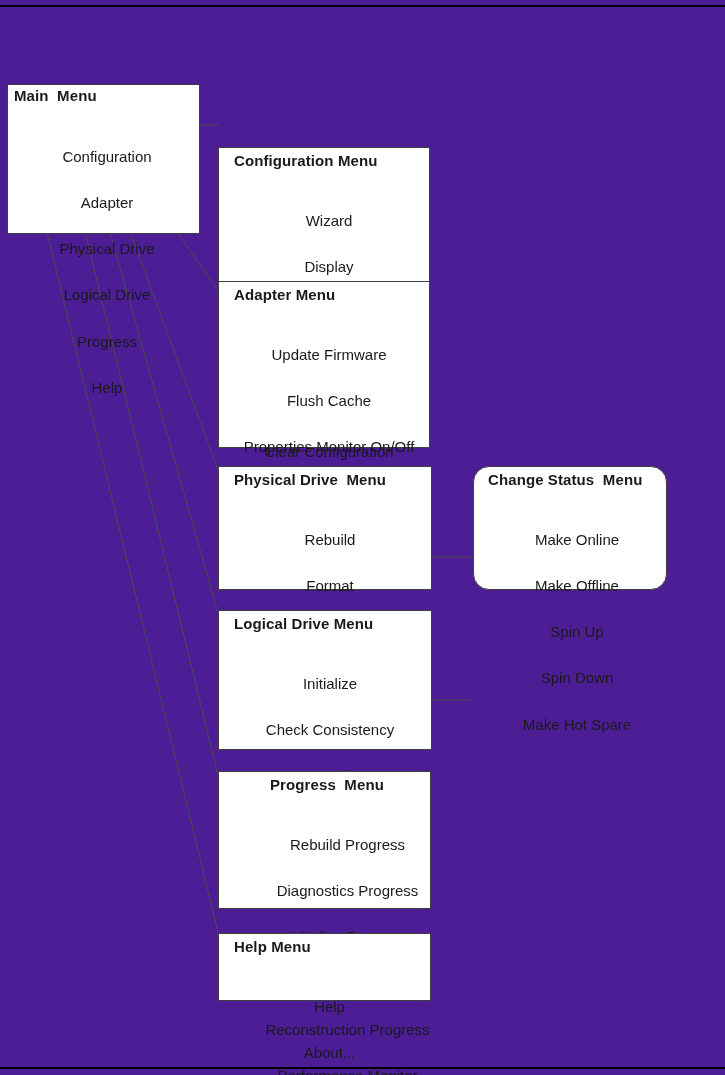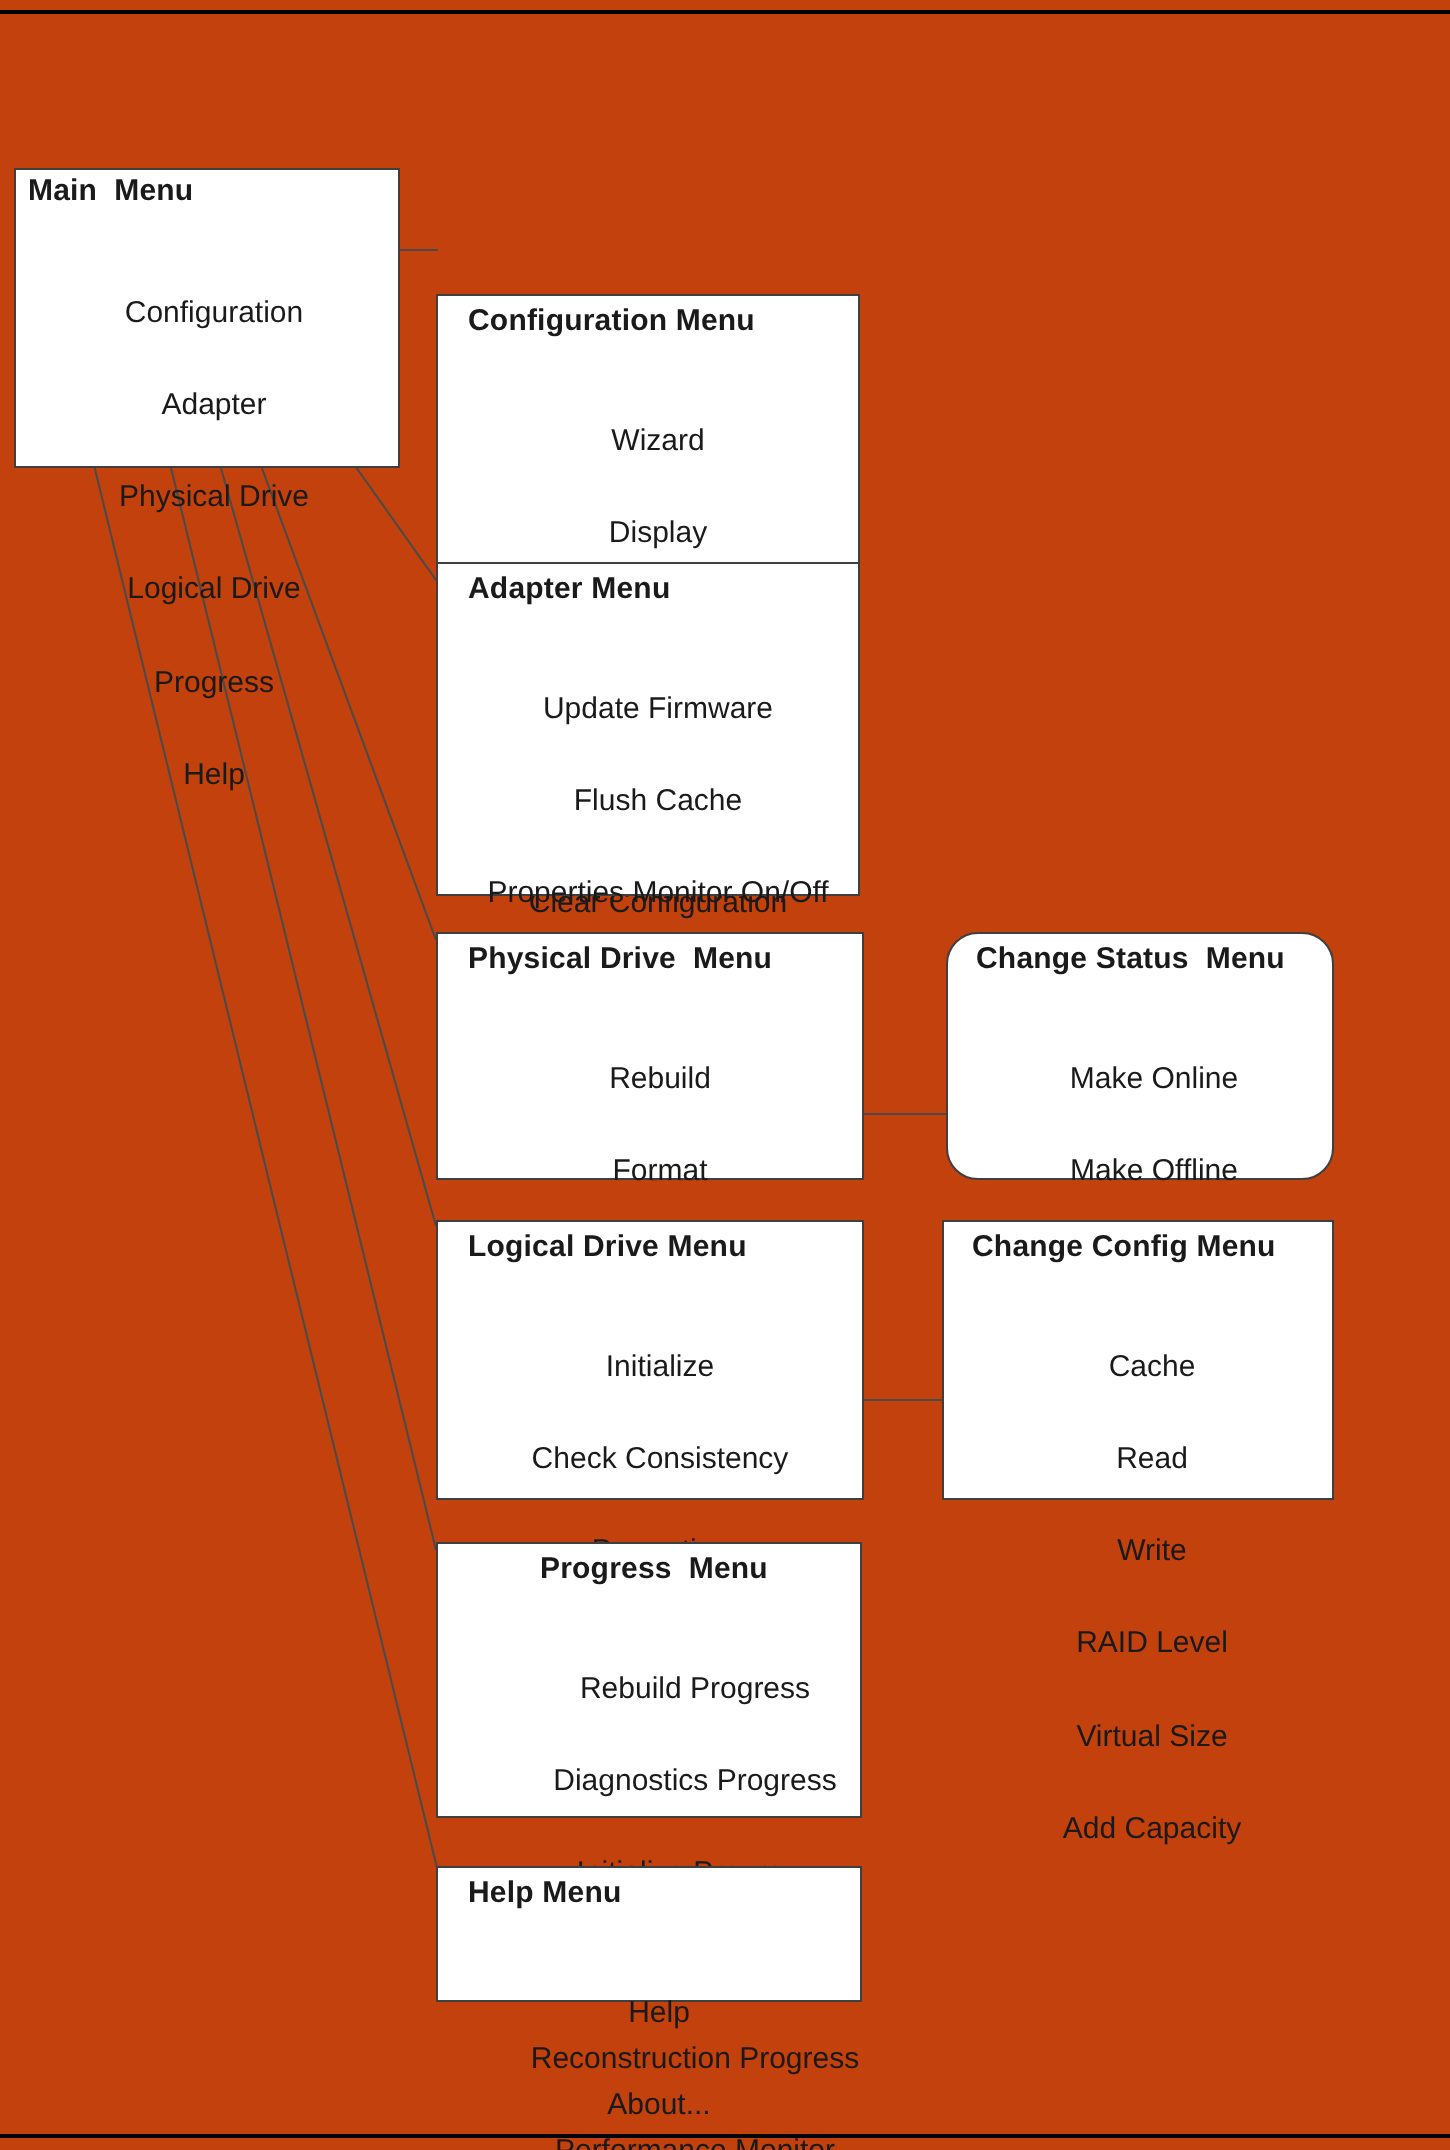--- a/index.html
+++ b/index.html
@@ -1,19 +1,19 @@
 <!DOCTYPE html>
 <html><head>
 <meta charset="utf-8">
 <style>
   html,body{margin:0;padding:0;background:#ffffff;}
   .page{
     position:relative;
     width:725px;height:1075px;
-    background:#c2410c;
+    background:#4c1d95;
     font-family:"Liberation Sans","DejaVu Sans",sans-serif;
     color:#1a1a1a;
     overflow:hidden;
   }
   .rule{
     position:absolute;left:0;width:725px;height:2px;background:#000;
   }
   .rule.top{top:5px;}
   .rule.bottom{top:1067px;}
   .connectors{
@@ -133,31 +133,20 @@
   <div class="menu-box mid" style="left:218px;top:610px;width:214px;height:140px;">
     <div class="menu-title">Logical Drive Menu</div>
     <ul class="menu-items">
       <li>Initialize</li>
       <li>Check Consistency</li>
       <li>Properties</li>
       <li>Change Config</li>
     </ul>
   </div>
 
-  <div class="menu-box right" style="left:471px;top:610px;width:196px;height:140px;">
-    <div class="menu-title">Change Config Menu</div>
-    <ul class="menu-items">
-      <li>Cache</li>
-      <li>Read</li>
-      <li>Write</li>
-      <li>RAID Level</li>
-      <li>Virtual Size</li>
-      <li>Add Capacity</li>
-    </ul>
-  </div>
 
   <div class="menu-box mid" style="left:218px;top:771px;width:213px;height:138px;padding-left:36px;">
     <div class="menu-title">Progress  Menu</div>
     <ul class="menu-items">
       <li>Rebuild Progress</li>
       <li>Diagnostics Progress</li>
       <li>Initialize Progress</li>
       <li>Check Consistency</li>
       <li>Reconstruction Progress</li>
       <li>Performance Monitor</li>

